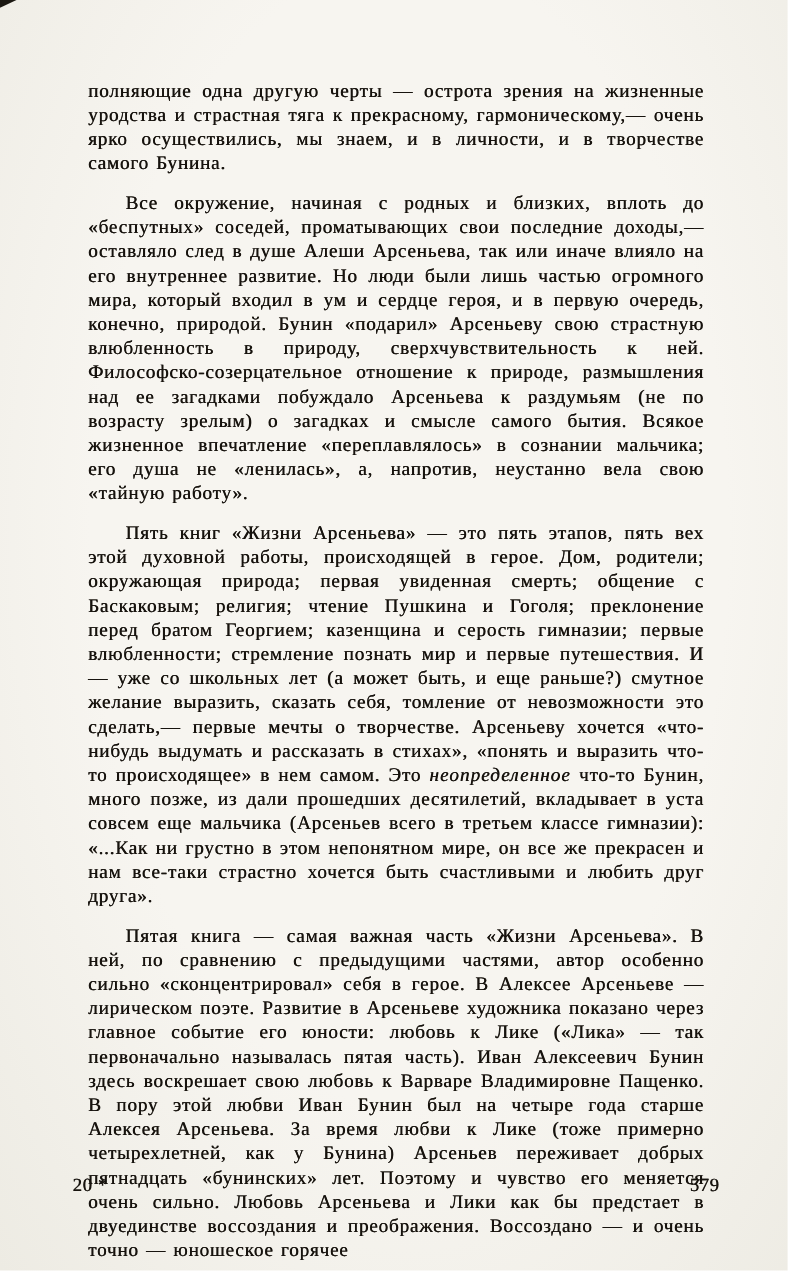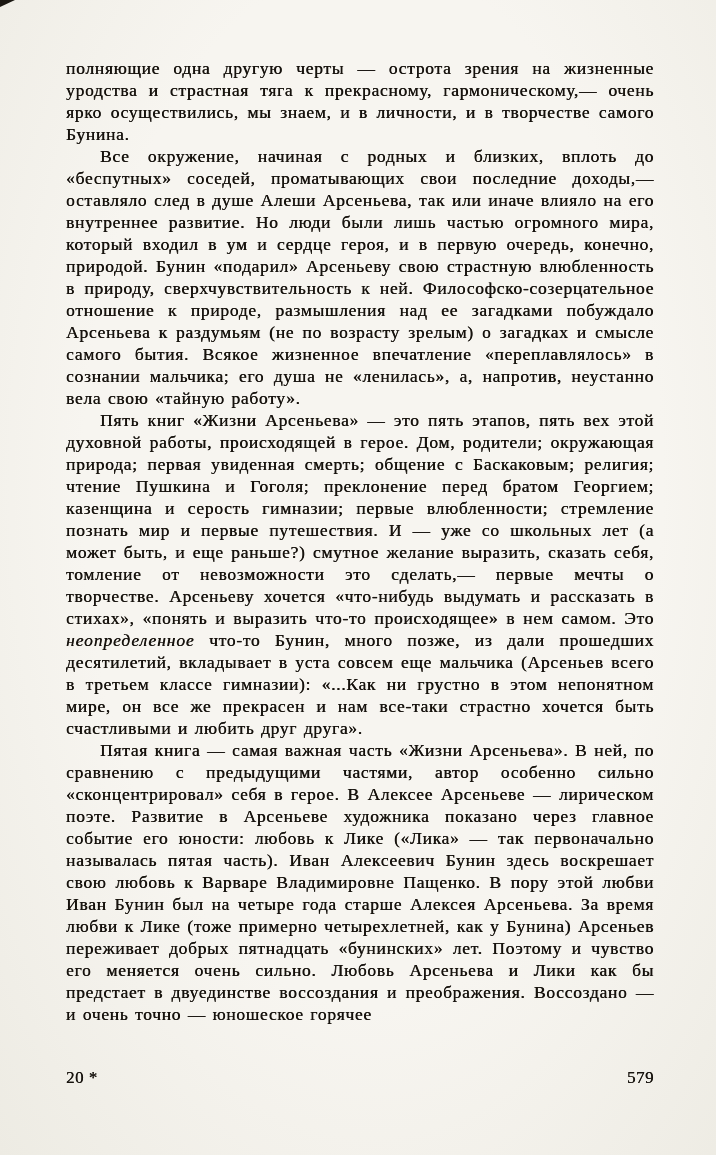--- a/index.html
+++ b/index.html
@@ -16,21 +16,21 @@
     position:absolute; left:0; top:0;
     width:0; height:0;
     border-top:7px solid #1b1812;
     border-right:15px solid transparent;
   }
   .text-block{
     position:absolute;
     left:66px; top:57px; width:588px;
   }
   p.para{
-    margin:0;
+    margin:14px;
     font-size:17.5px;
     line-height:22px;
     text-align:justify;
     text-indent:34px;
     letter-spacing:0.7px;
     word-spacing:1.5px;
     text-shadow:0.35px 0 0 currentColor; 
   }
   p.para.continuation{text-indent:0;}
   i.emph{letter-spacing:0.9px;font-style:italic;}

